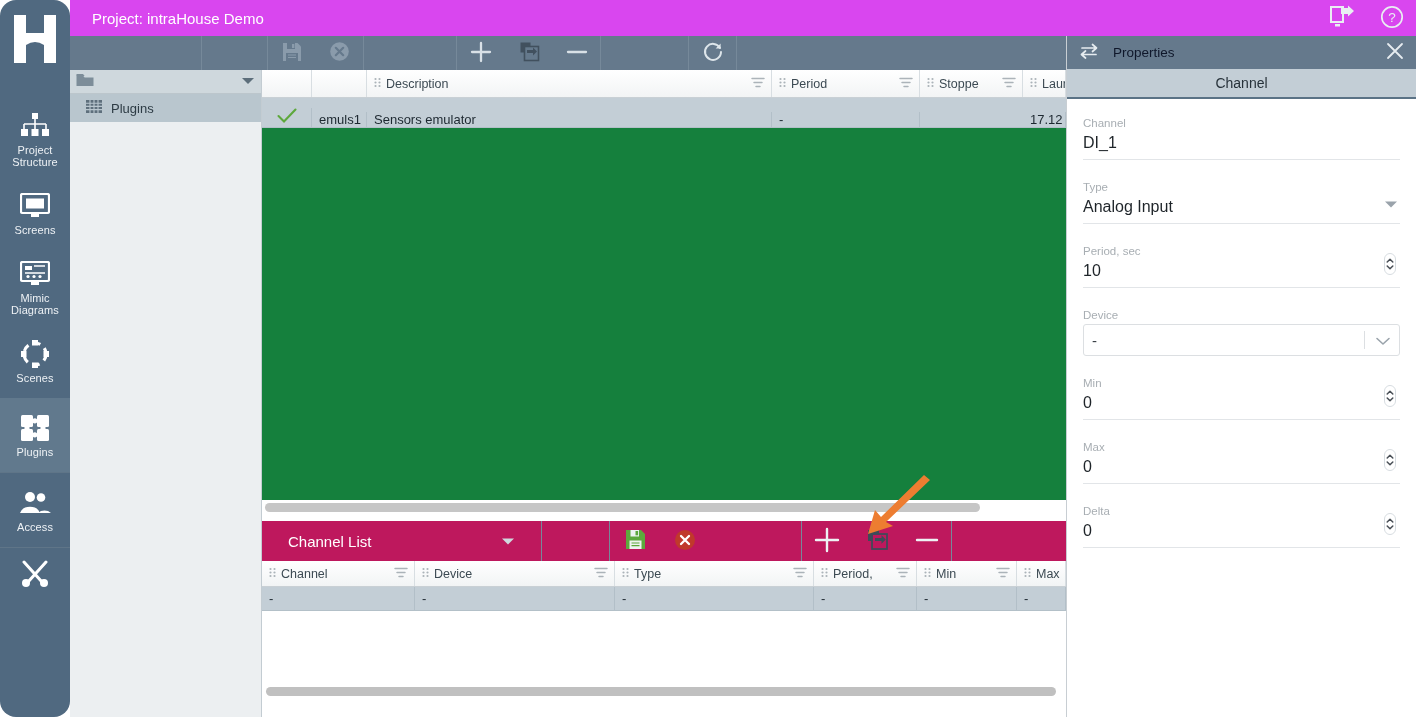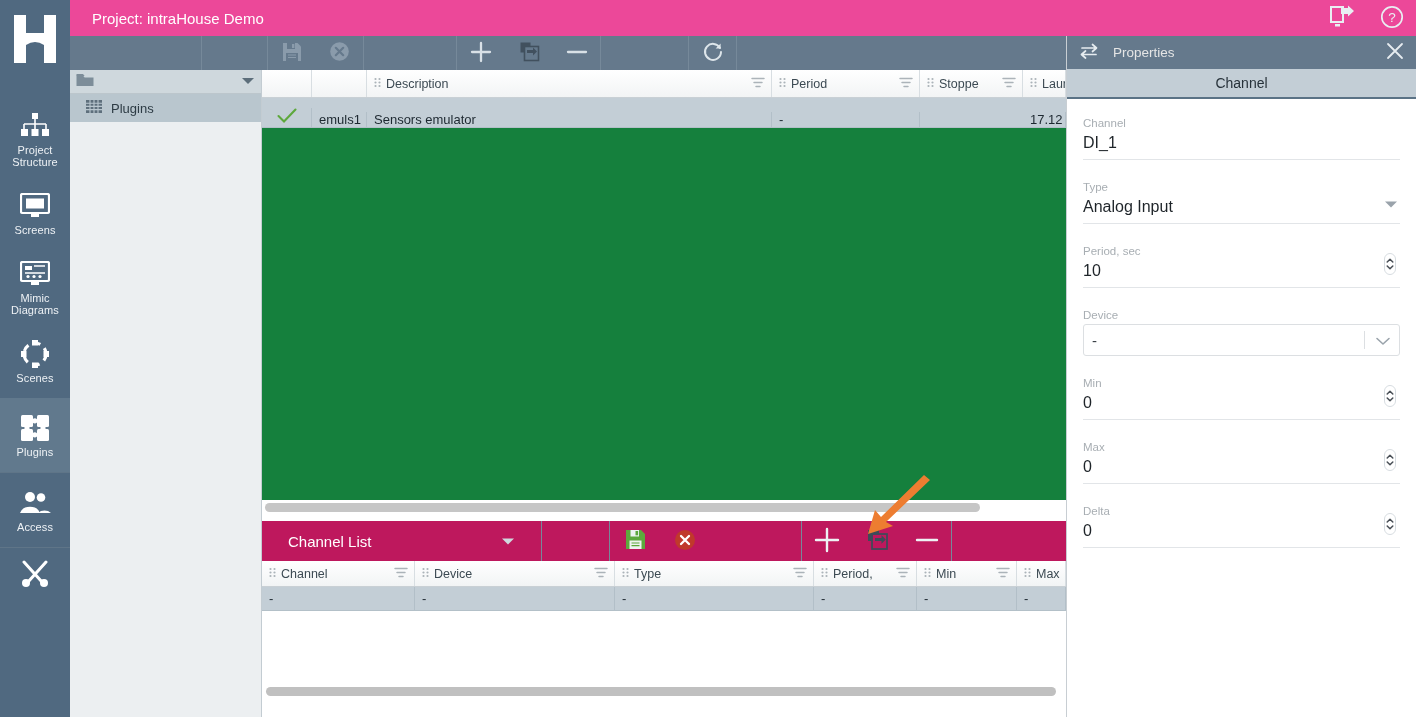--- a/index.html
+++ b/index.html
@@ -10,21 +10,21 @@
     color:#333;
     background:#ffffff;
     -webkit-font-smoothing:antialiased;
   }
   #app { position:relative; width:1416px; height:717px; }
 
   
   .rail {
     position:absolute; left:0; top:0; width:70px; height:717px;
     background:#506980;
-    display:flex; flex-direction:column; align-items:flex-end;
+    display:flex; flex-direction:column; align-items:flex-end;border-radius:16px;
   }
   .logo {
     width:70px; height:78px;
     display:flex; align-items:center; justify-content:center;
   }
   .logo svg { display:block; }
   .rail-item {
     width:70px; height:74px;
     display:flex; flex-direction:column; align-items:center; justify-content:center;
     color:#eef2f5; cursor:pointer;
@@ -35,21 +35,21 @@
   .rail-item .ri-label {
     font-size:11px; line-height:12px; text-align:center; color:#eef2f5;
     letter-spacing:.1px;
   }
   .rail-sep { width:70px; height:1px; background:#5f7588; }
   .rail-item.tools { height:52px; }
 
   
   .header {
     position:absolute; left:70px; top:0; width:1346px; height:36px;
-    background:#ec4899;
+    background:#d946ef;
     display:flex; align-items:center;
   }
   .header .proj-title {
     margin-left:22px; color:#ffffff; font-size:15px; font-weight:400;
   }
   .header .hdr-icons { margin-left:auto; display:flex; align-items:center; }
   .hdr-btn {
     width:52px; height:36px; display:flex; align-items:center; justify-content:center;
     cursor:pointer;
   }
@@ -153,21 +153,21 @@
 
   
   .props {
     position:absolute; left:1066px; top:36px; width:350px; height:681px;
     background:#ffffff; border-left:1px solid #c8ced3;
   }
   .props-head {
     height:33px; background:#65798c; display:flex; align-items:center;
     padding:0 12px; gap:14px;
   }
-  .props-head .ph-title { color:#e5e5e5; font-size:13.5px; }
+  .props-head .ph-title { color:#0f172a; font-size:13.5px; }
   .props-head .ph-close { margin-left:auto; cursor:pointer; }
   .props-tab {
     height:30px; background:#c3ced6; display:flex; align-items:center; justify-content:center;
     color:#27323a; font-size:14px; border-bottom:2px solid #5b7386; cursor:pointer;
   }
   .props-body { padding:18px 16px 0 16px; }
   .field { margin-bottom:21px; position:relative; }
   .field .flabel { font-size:11.5px; color:#a8aeb3; margin-bottom:3px; }
   .field .fvalue {
     font-size:16px; color:#1e2429; padding:2px 0 6px 0;

